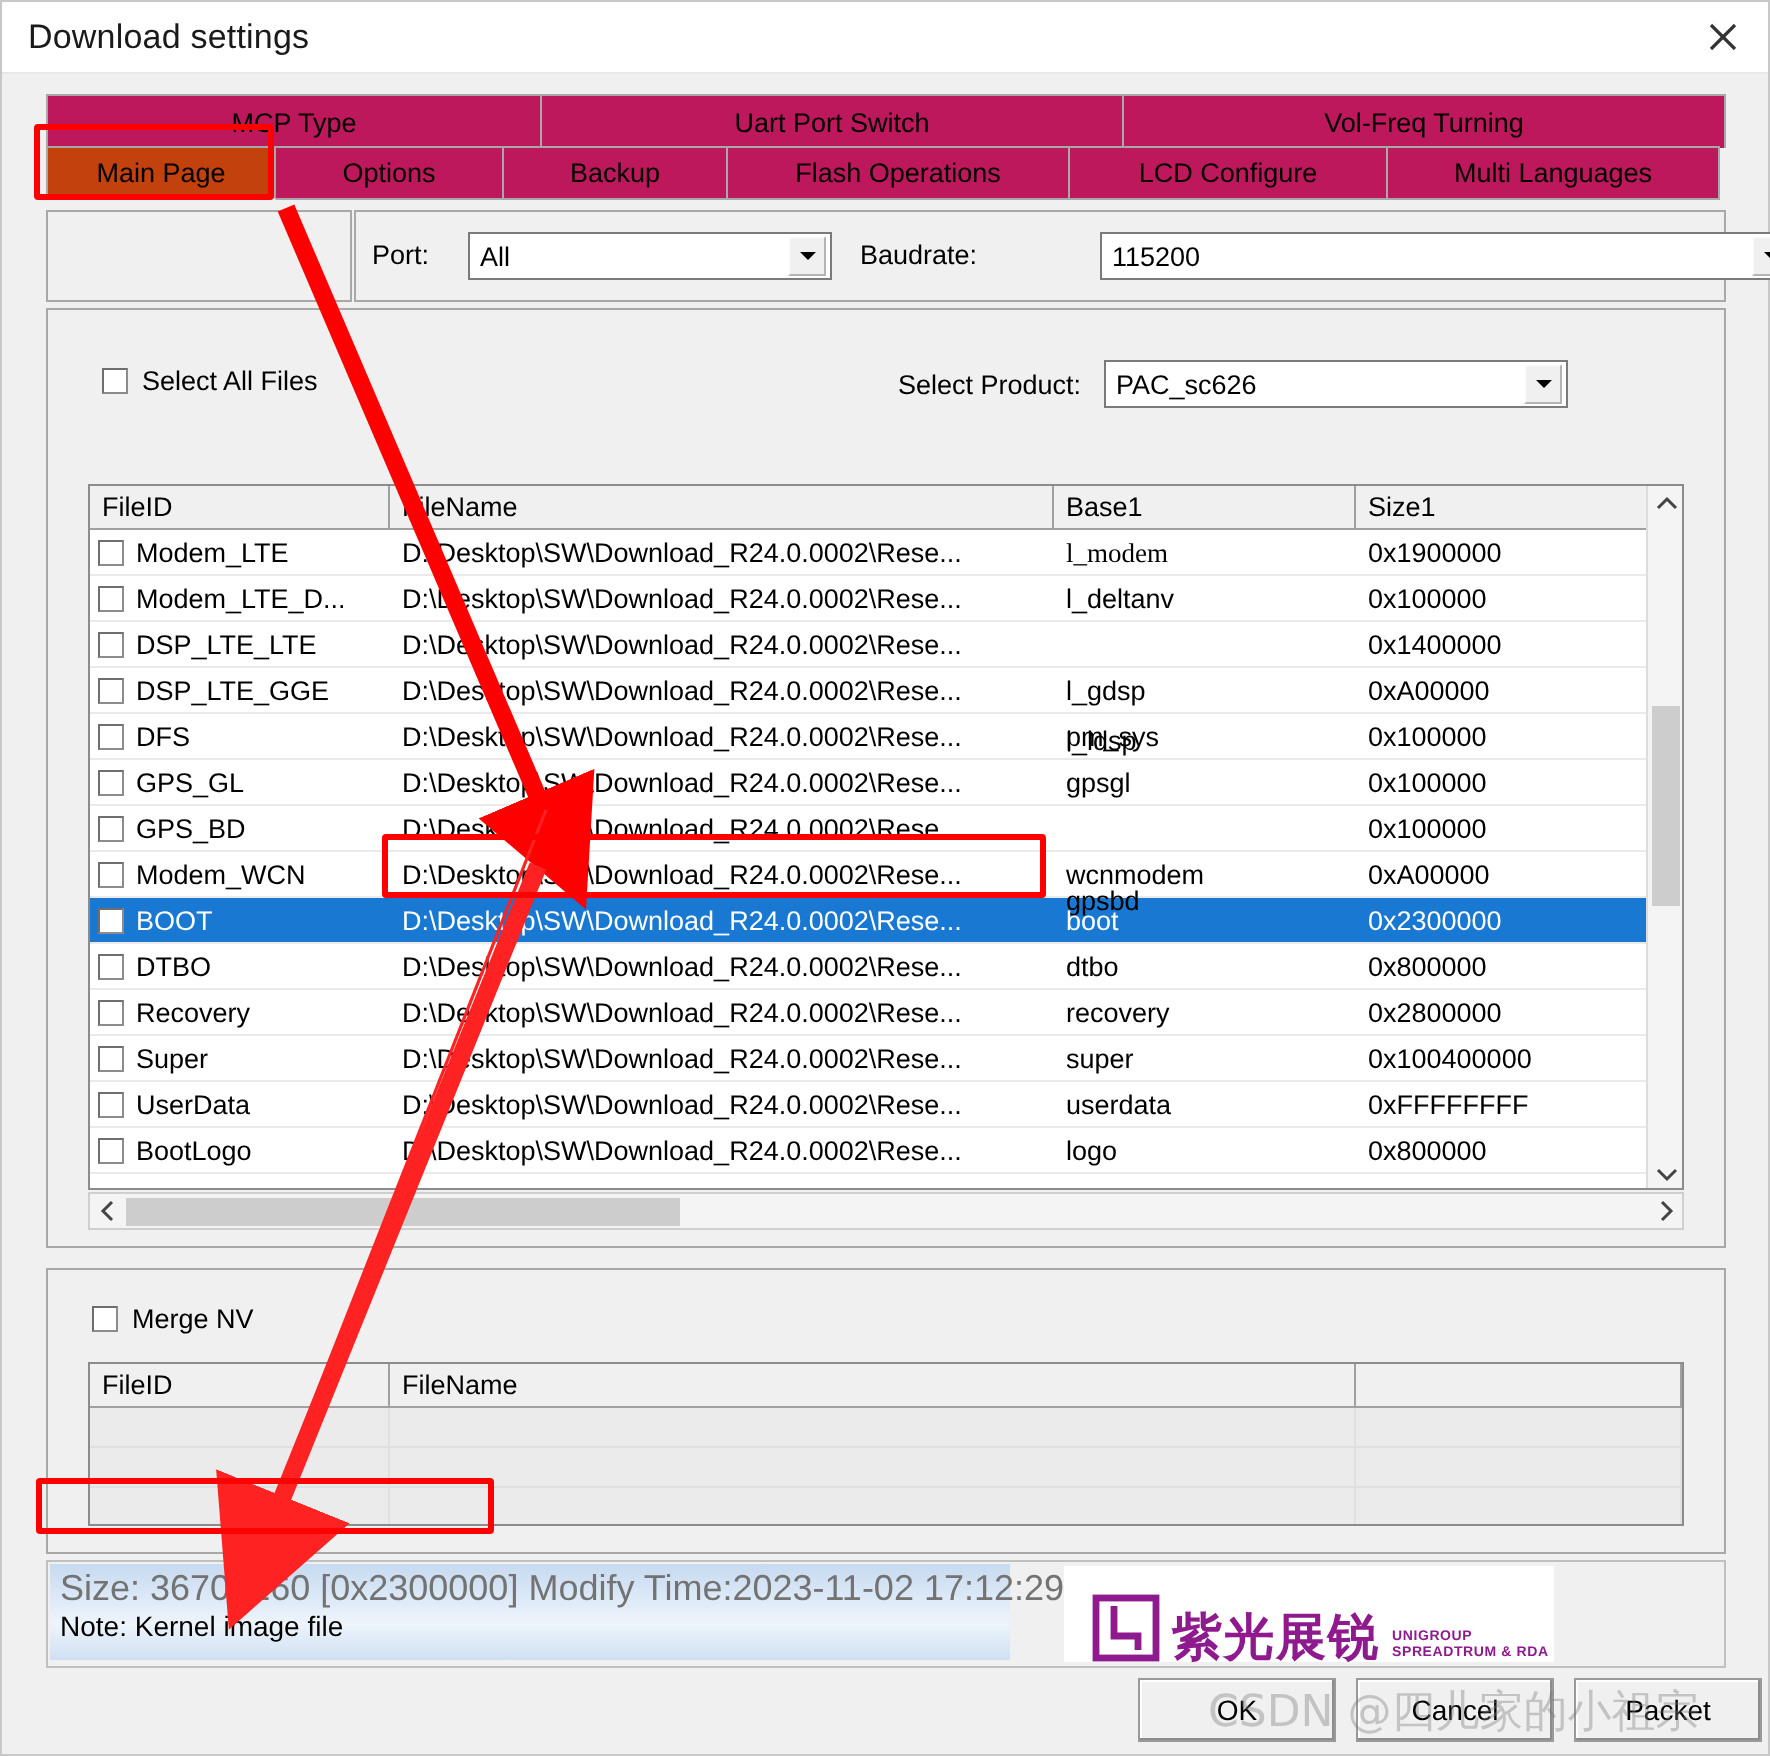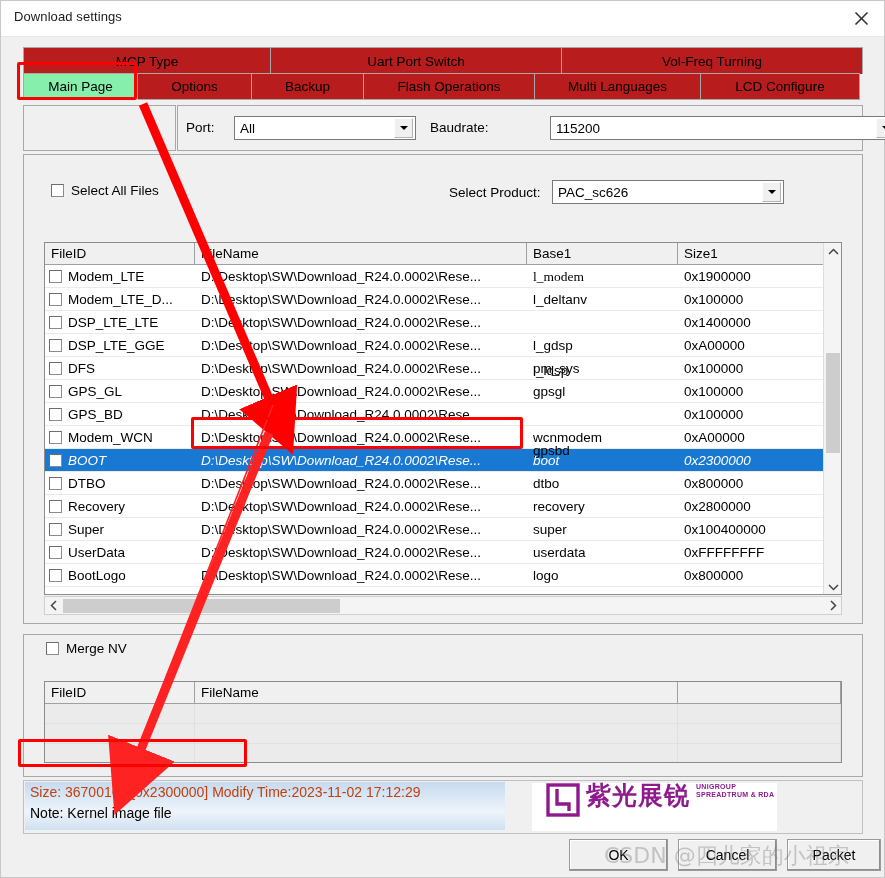--- a/index.html
+++ b/index.html
@@ -18,21 +18,21 @@
   }
 
   
   #titlebar {
     position: absolute; left: 0; top: 0; width: 883px; height: 36px;
     background: #ffffff;
     border-bottom: 1px solid #e8e8e8;
   }
   #title-text {
     position: absolute; left: 13px; top: 8px;
-    font-size: 13px; color: #1a1a1a;
+    font-size: 17px; color: #1a1a1a;
     letter-spacing: .1px;
     white-space: nowrap;
   }
   #close-btn {
     position: absolute; right: 0px; top: 0px; width: 46px; height: 35px;
     display: flex; align-items: center; justify-content: center;
     cursor: pointer;
   }
   #close-btn svg { display: block; }
 
@@ -44,33 +44,33 @@
 
   
   #tabstrip {
     position: absolute; left: 22px; top: 10px; width: 840px; height: 59px;
   }
   .tabrow { position: absolute; left: 0; width: 840px; height: 27px; display: flex; }
   #tabrow-top { top: 0px; }
   #tabrow-bottom { top: 26px; }
   .tab {
     position: relative;
-    background: #b91c1c;
+    background: #be185d;
     border: 1px solid #a8a8a8;
     border-bottom: none;
     margin-right: -1px;
     display: flex; align-items: center; justify-content: center;
     font-size: 13.5px; color: #000;
     cursor: pointer;
     white-space: nowrap;
     overflow: hidden;
   }
   #tabrow-bottom .tab { border-bottom: 1px solid #a8a8a8; }
   #tabrow-bottom .tab.active {
-    background: #86efac;
+    background: #c2410c;
     border-bottom: 1px solid #f0f0f0;
     z-index: 3;
   }
 
   
   #mainpage-highlight {
     position: absolute;
     left: 16px; top: 61px; width: 120px; height: 38px;
     border: 3px solid #ff0000;
     border-radius: 2px;
@@ -142,21 +142,21 @@
   #fl-header { position: absolute; left: 0; top: 0; width: 780px; height: 22px; display: flex; background: #f0f0f0; }
   .fl-th {
     height: 22px; background: #f0f0f0;
     border: 1px solid #a0a0a0; border-left: none; border-top: none;
     display: flex; align-items: center; padding-left: 6px;
     font-size: 13.5px; color: #000; white-space: nowrap; overflow: hidden;
     cursor: pointer;
   }
   #fl-body { position: absolute; left: 0; top: 22px; width: 780px; height: 331px; }
   .fl-row { display: flex; height: 23px; border-bottom: 1px solid #eaeaea; cursor: pointer; }
-  .fl-row.sel { background: #1878d2; font-style: italic; }
+  .fl-row.sel { background: #1878d2; }
   .fl-row.sel .fl-td { color: #ffffff; }
   .fl-td {
     height: 23px; display: flex; align-items: center;
     font-size: 13.5px; color: #000; white-space: nowrap; overflow: hidden;
     padding-left: 6px;
   }
   .fl-td.c0 { padding-left: 4px; gap: 6px; }
   .fl-td .cbx { flex: 0 0 13px; }
 
   
@@ -217,29 +217,29 @@
     position: absolute; left: 22px; top: 743px; width: 840px; height: 54px;
     background: #f0f0f0;
     border: 1px solid #c0c0c0;
     overflow: hidden;
   }
   #status-grad {
     position: absolute; left: 1px; top: 1px; width: 480px; height: 48px;
     background: linear-gradient(180deg,#c7daf0 0%,#dce9f7 35%,#eef4fb 62%,#cfe0f2 100%);
   }
   #status-line1 {
-    position: absolute; left: 6px; top: 3px; font-size: 14px; color: #c2410c; white-space: nowrap;
+    position: absolute; left: 6px; top: 3px; font-size: 18px; color: #737373; white-space: nowrap;
   }
   #status-line2 {
     position: absolute; left: 6px; top: 24px; font-size: 14px; color: #000; white-space: nowrap;
   }
   #logo-box {
     position: absolute; left: 508px; top: 2px; width: 245px; height: 48px;
     background: #ffffff;
-    display: flex; align-items: flex-start; gap: 6px; padding-left: 14px;
+    display: flex; align-items: flex-end; gap: 6px; padding-left: 14px;
   }
   #logo-mark { width: 34px; height: 34px; flex: 0 0 34px; }
   #logo-cn {
     font-size: 25px; font-weight: bold; color: #8e1a8e;
     font-family: "DejaVu Sans", sans-serif;
     letter-spacing: 1px; line-height: 1;
   }
   #logo-en { display: flex; flex-direction: column; justify-content: center; line-height: 1.15; }
   #logo-en span { font-size: 7px; font-weight: bold; color: #8e1a8e; letter-spacing: .3px; white-space: nowrap; }
 
@@ -316,25 +316,25 @@
           </div>
         <div class="tab" style="width:115px">
             <span>Options</span>
           </div>
         <div class="tab" style="width:113px">
             <span>Backup</span>
           </div>
         <div class="tab" style="width:172px">
             <span>Flash Operations</span>
           </div>
+        <div class="tab" style="width:160px">
+            <span>LCD Configure</span>
+          </div>
         <div class="tab" style="width:167px">
             <span>Multi Languages</span>
-          </div>
-        <div class="tab" style="width:160px">
-            <span>LCD Configure</span>
           </div>
       </div>
     </div>
 
     <div class="panel" id="panel-port-left"></div>
     <div class="panel" id="panel-port-right">
       <div class="lbl" style="left:8px; top:14px;">Port:</div>
       <div class="combo" style="left:56px; top:10px; width:182px;">
         <div class="cval">All</div>
         <div class="carrow"></div>
@@ -608,21 +608,21 @@
         <div id="fl-hsb-thumb"></div>
         <div id="fl-hsb-right">
           <svg width="8" height="11" viewBox="0 0 8 11">
               <polyline points="2,1 6.5,5.5 2,10" fill="none" stroke="#444" stroke-width="1.5"></polyline>
             </svg>
         </div>
       </div>
     </div>
 
     <div class="panel" id="panel-merge">
-      <div class="chkline" style="left:22px; top:6px;">
+      <div class="chkline" style="left:22px; top:17px;">
         <span class="cbx"></span>
         <span>Merge NV</span>
       </div>
       <div id="mergelist">
         <div id="ml-header">
           <div class="ml-th" style="width:150px">
               <span>FileID</span>
             </div>
           <div class="ml-th" style="width:483px">
               <span>FileName</span>

